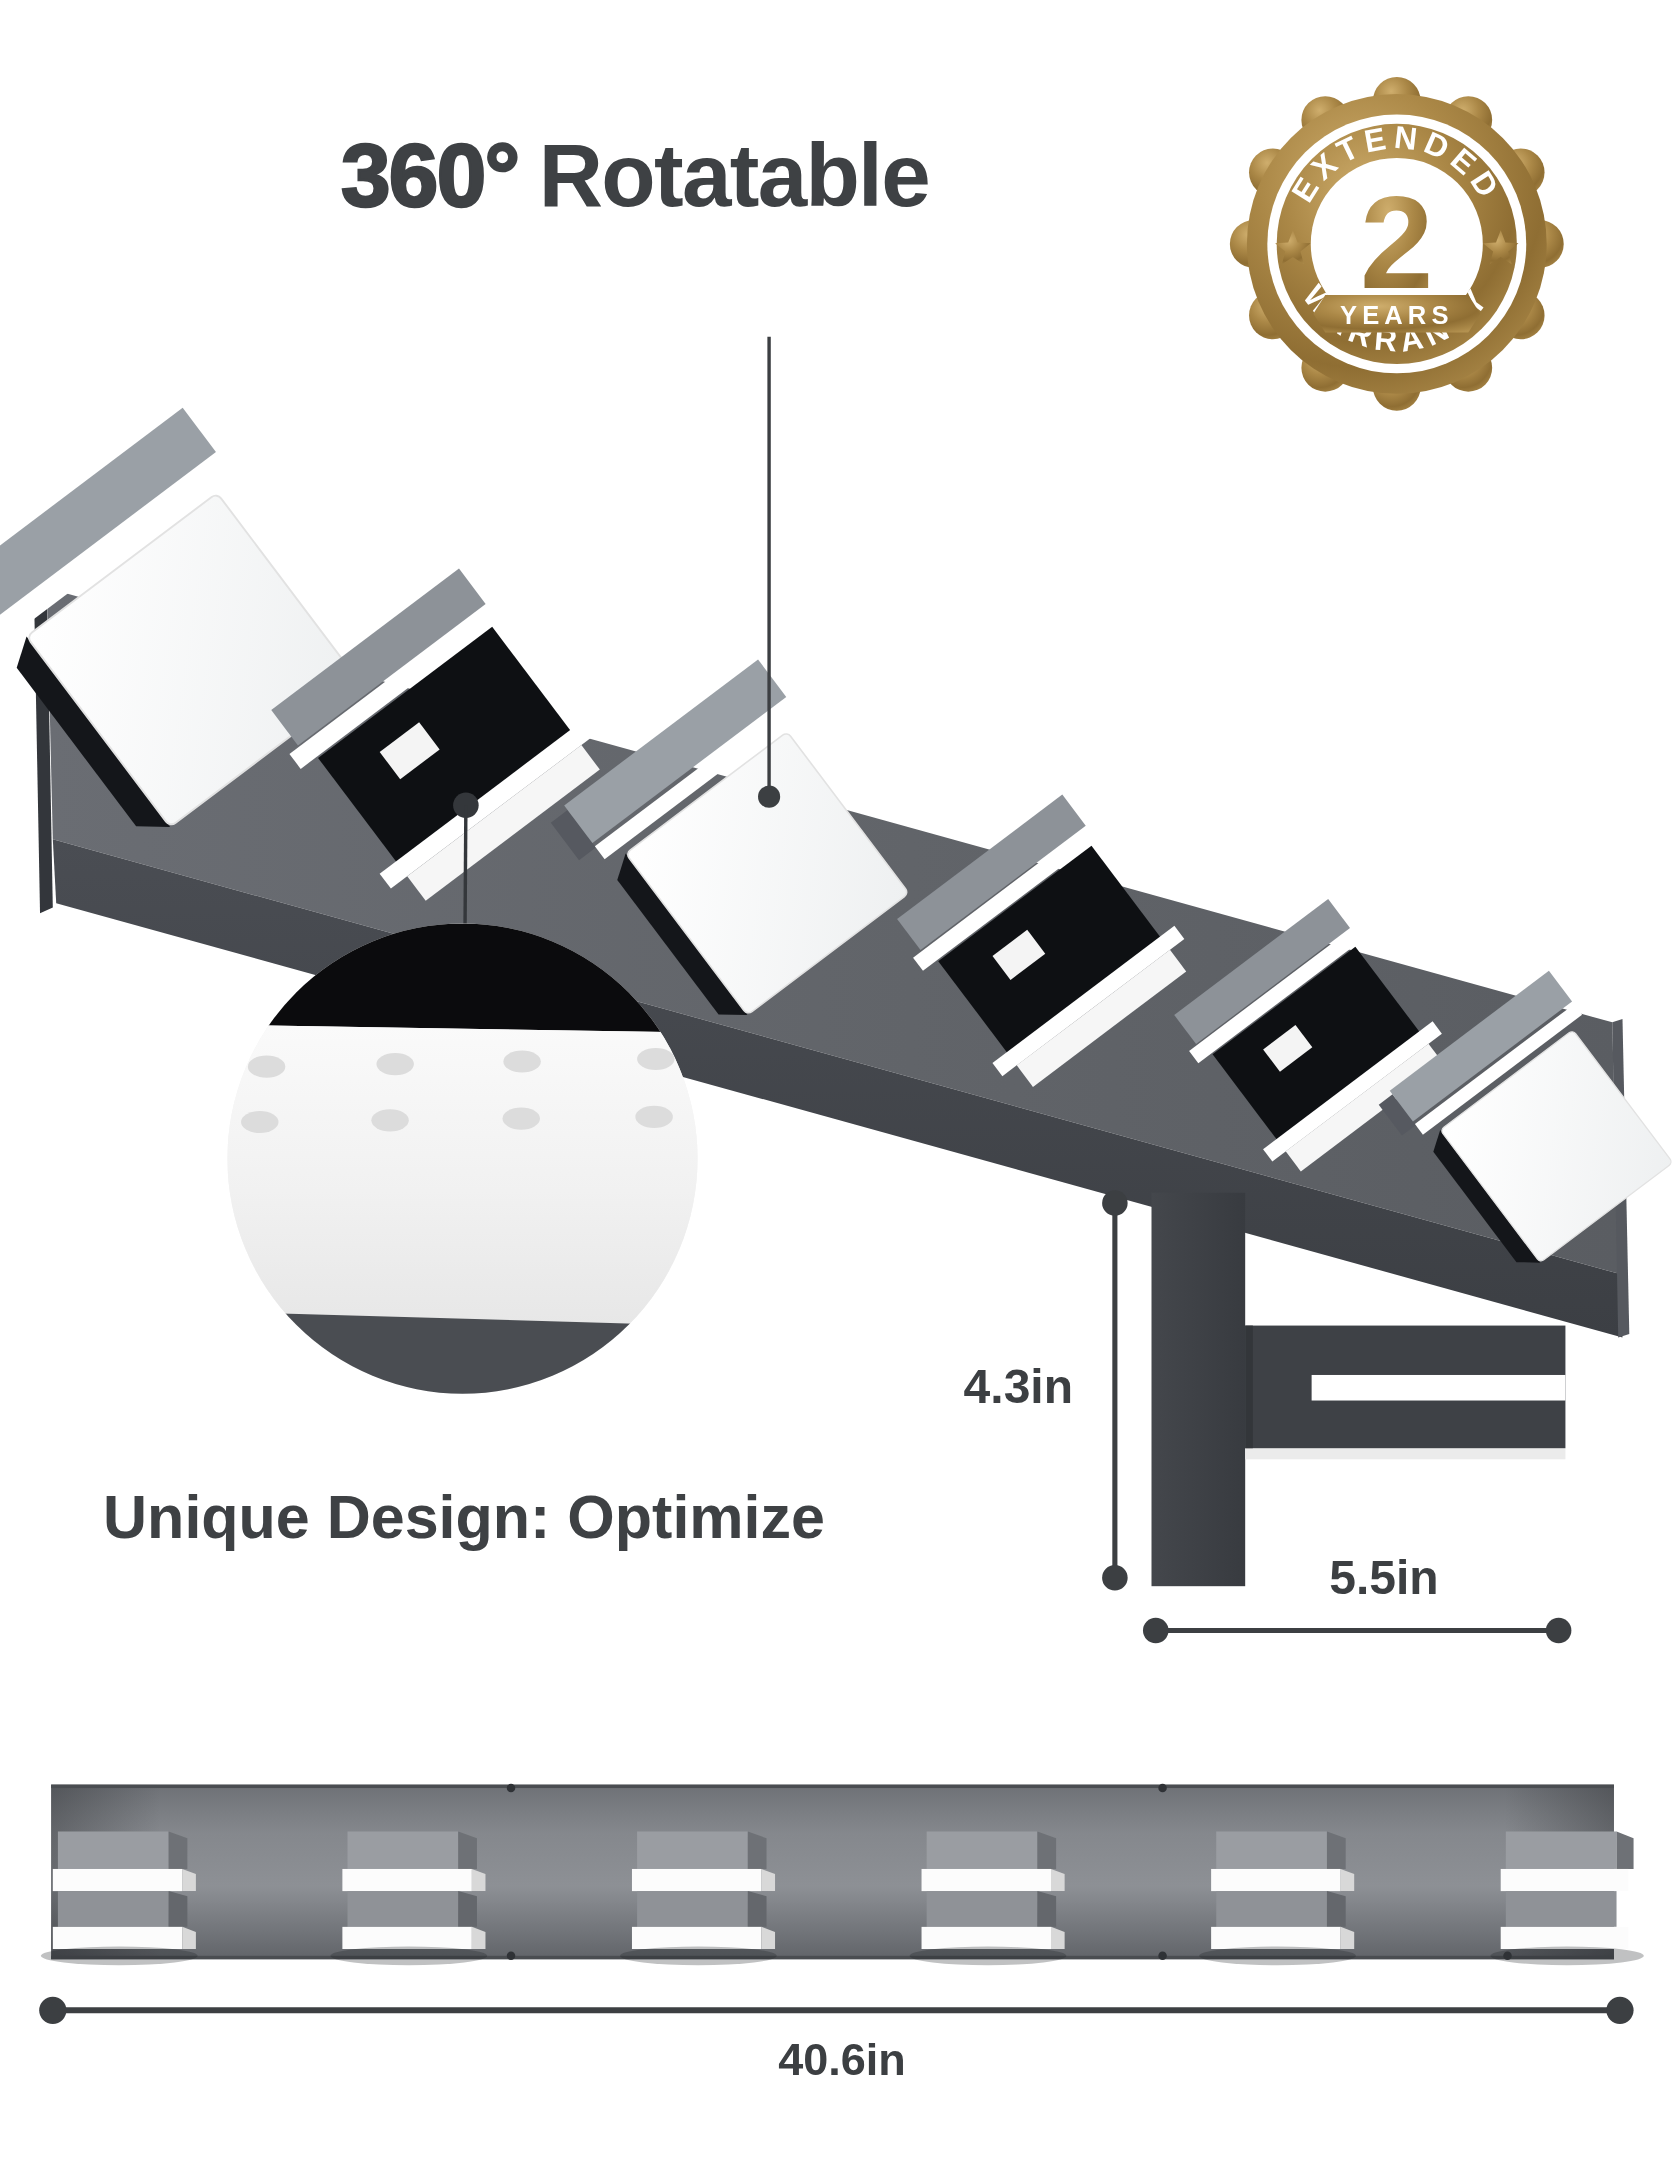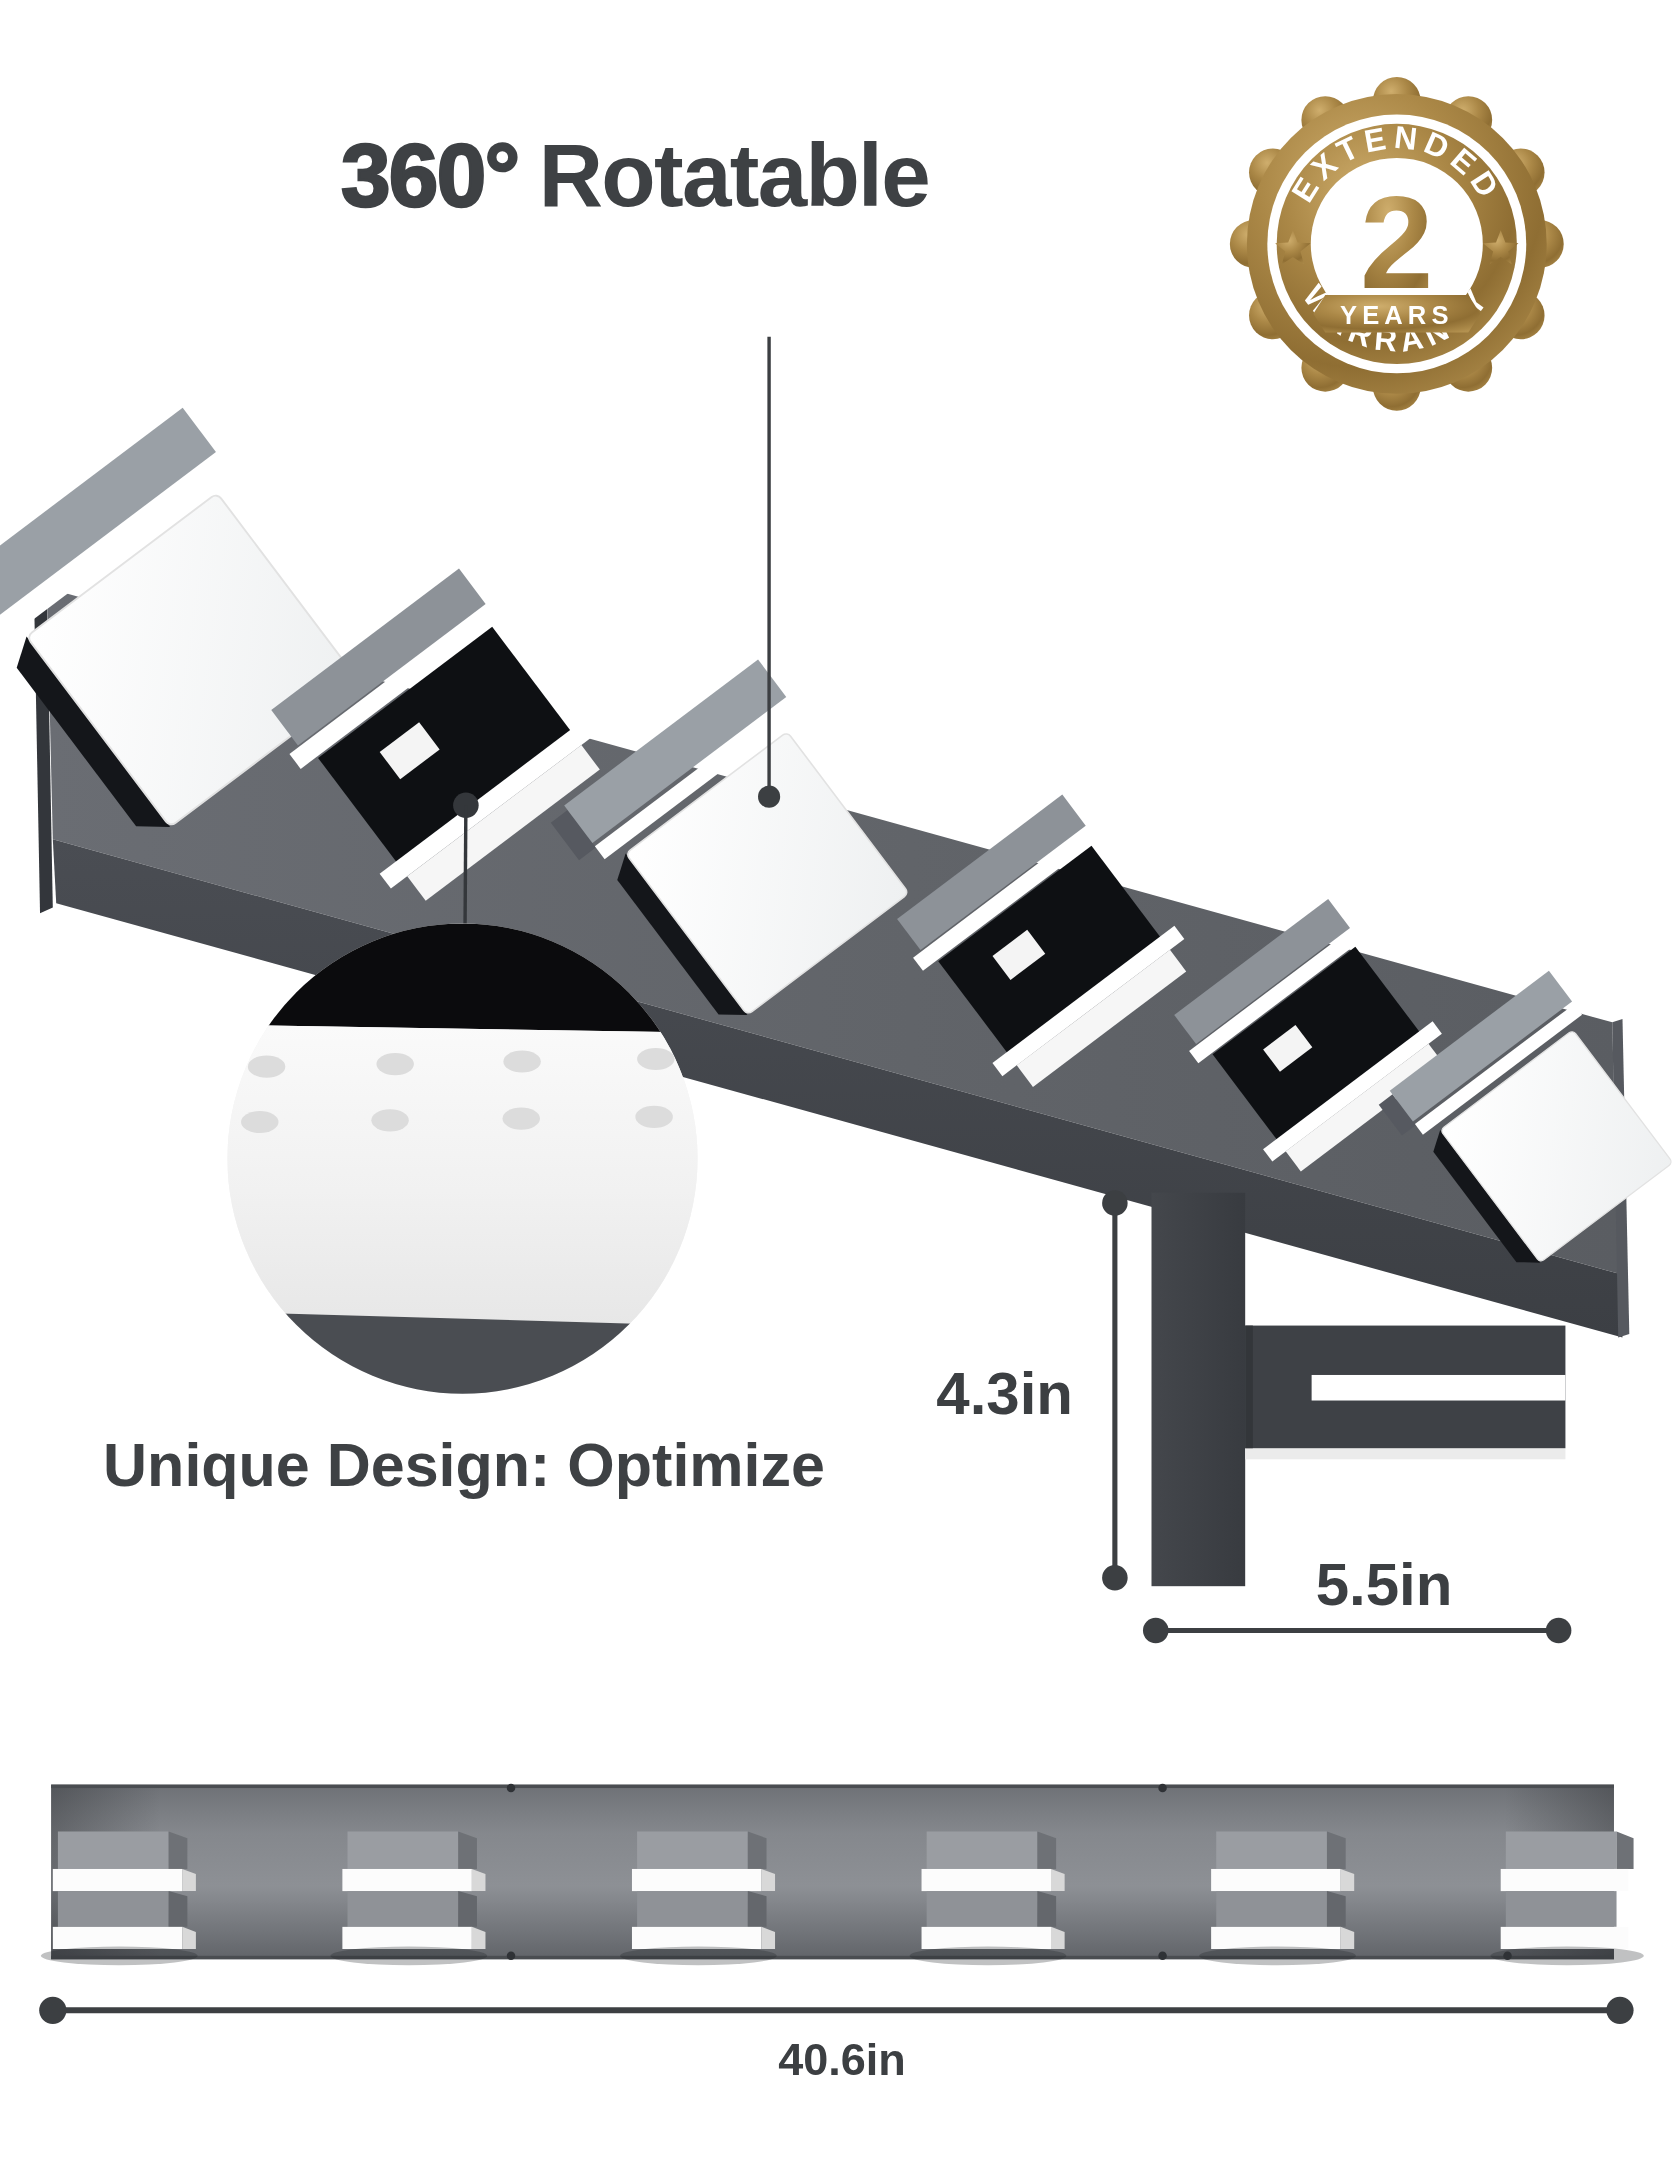--- a/index.html
+++ b/index.html
@@ -5,23 +5,23 @@
   html,body{margin:0;padding:0;background:#ffffff;}
   body{width:1677px;height:2181px;position:relative;overflow:hidden;
        font-family:"Liberation Sans", sans-serif;}
   .stage{position:absolute;left:0;top:0;width:1677px;height:2181px;}
   svg.canvas{position:absolute;left:0;top:0;}
   .txt{position:absolute;color:#3e4144;font-weight:bold;white-space:nowrap;}
   .title{left:635px;top:128px;transform:translateX(-50%);font-size:89px;
          line-height:1.06;text-align:right;letter-spacing:-1.7px;}
   .title .heavy{-webkit-text-stroke:2.6px #3e4144;}
   .title .l1b{margin-left:20.4px;}
-  .callout{left:464px;top:1428px;transform:translateX(-50%);font-size:61px;
+  .callout{left:464px;top:1480px;transform:translateX(-50%);font-size:61px;
            line-height:1.22;text-align:center;}
-  .dim{font-size:60px;color:#3c3f42;}
+  .dim{font-size:48px;color:#3c3f42;}
   .dim-height{left:869px;top:1359px;width:204px;text-align:right;}
   .dim-depth{left:1370px;top:1550px;transform:translateX(-50%);margin-left:14px;}
   .dim-width{left:842px;top:2034px;transform:translateX(-50%);font-size:45px;}
 </style>
 </head>
 <body>
 
 <div class="stage">
 
 <svg class="canvas" width="1677" height="2181" viewBox="0 0 1969 2560">

